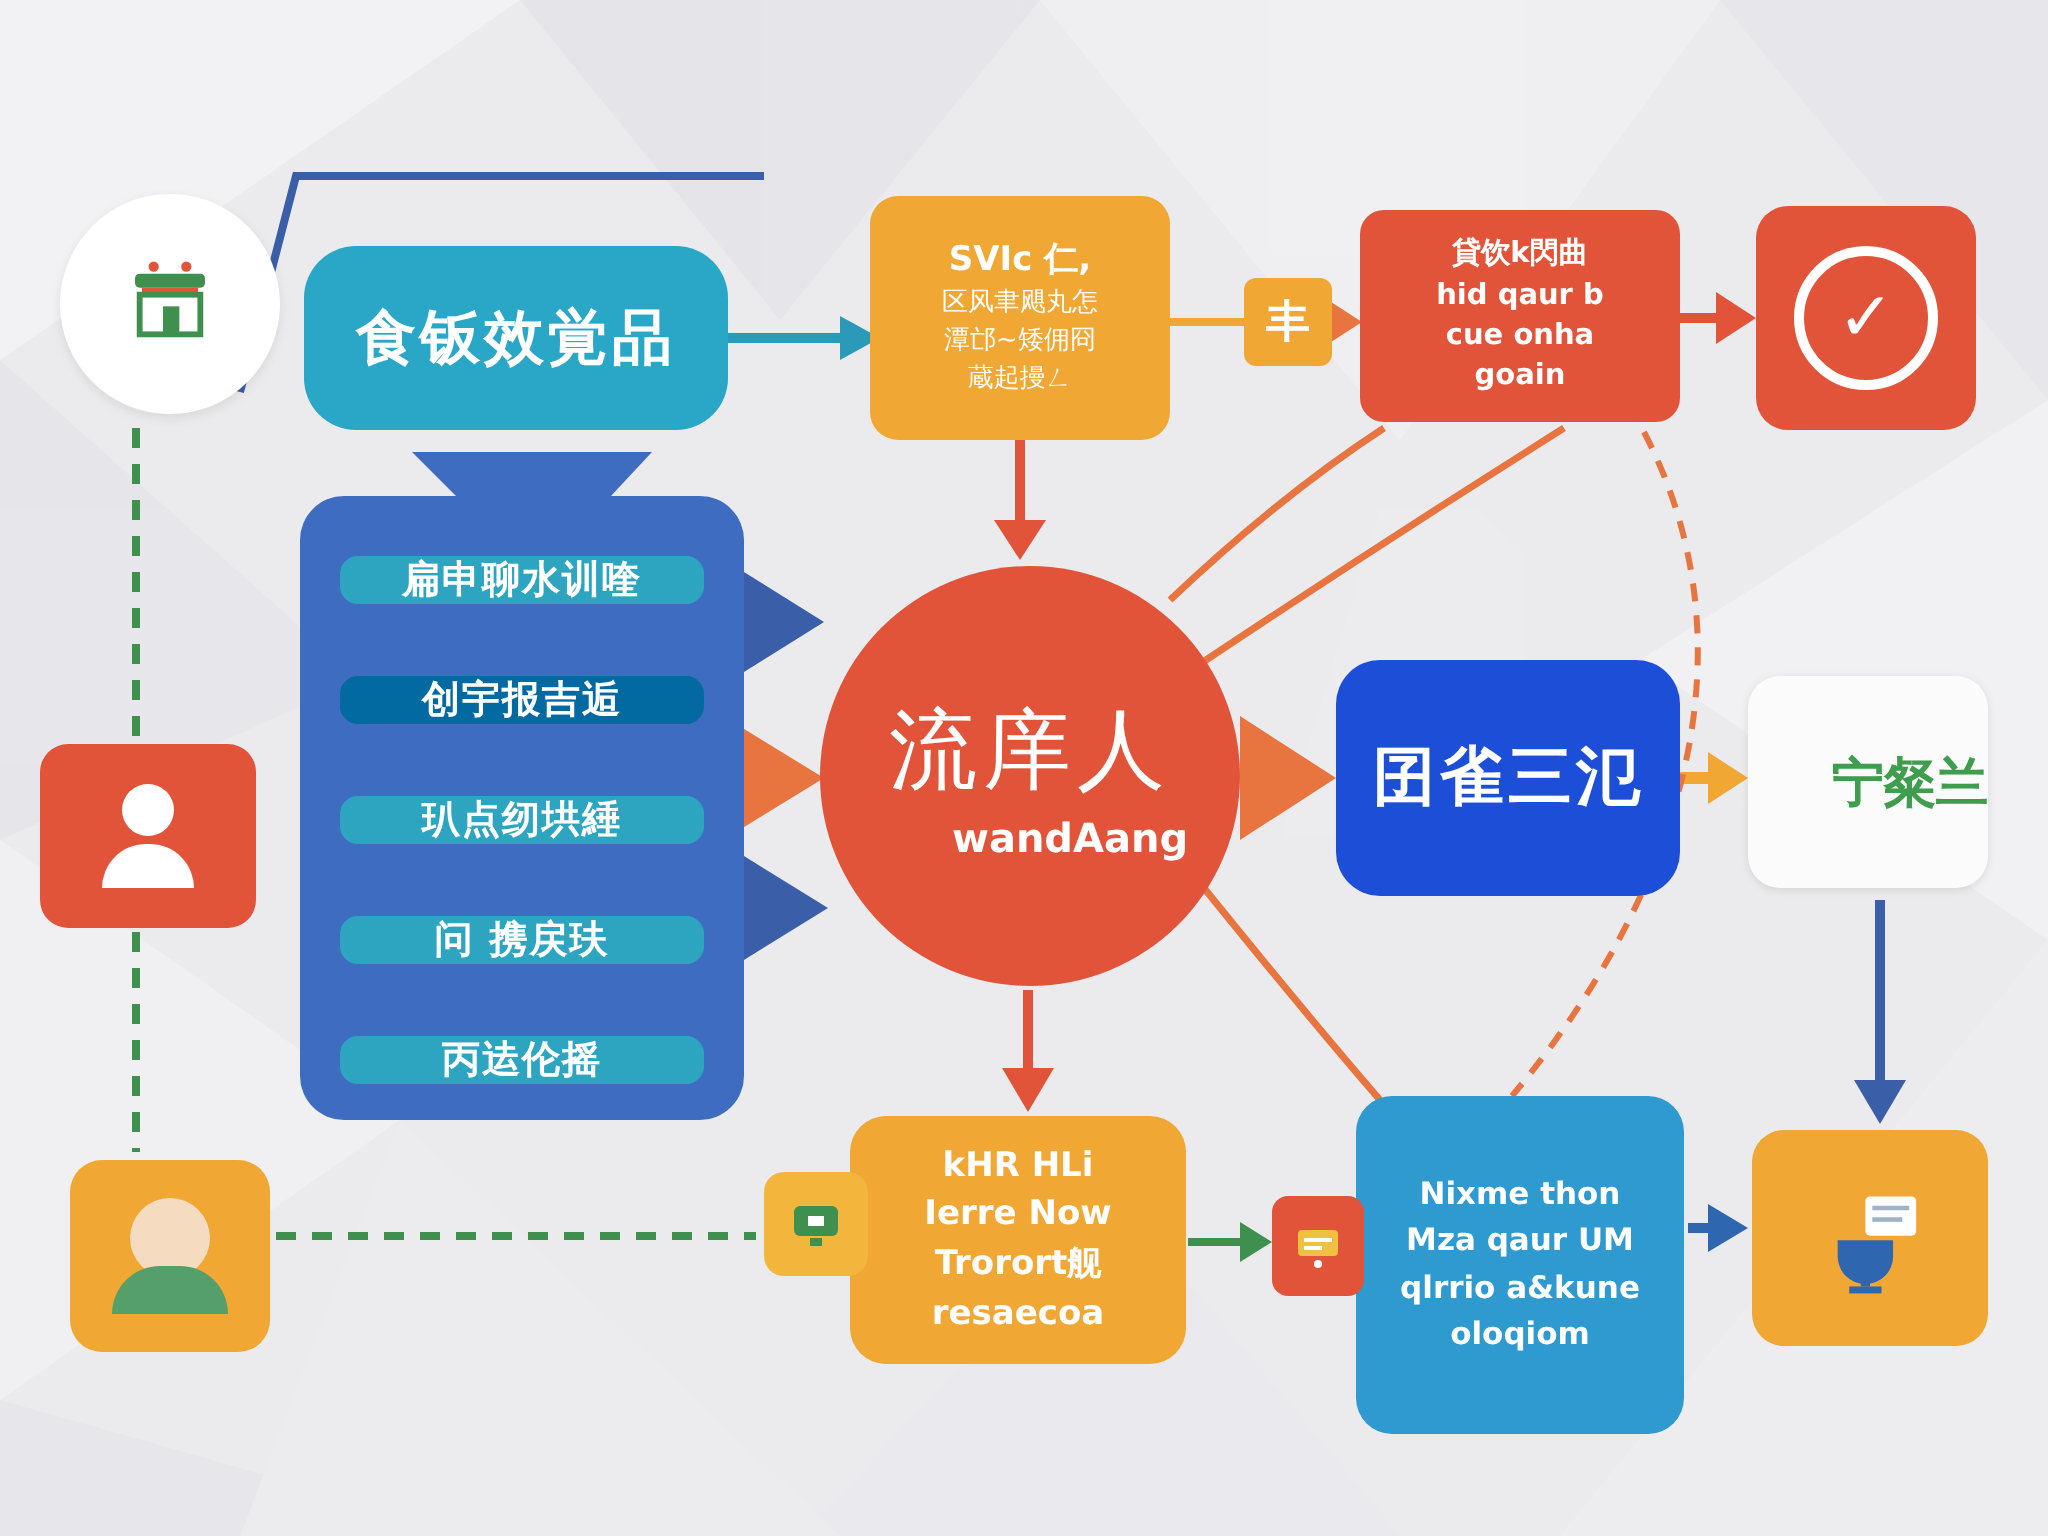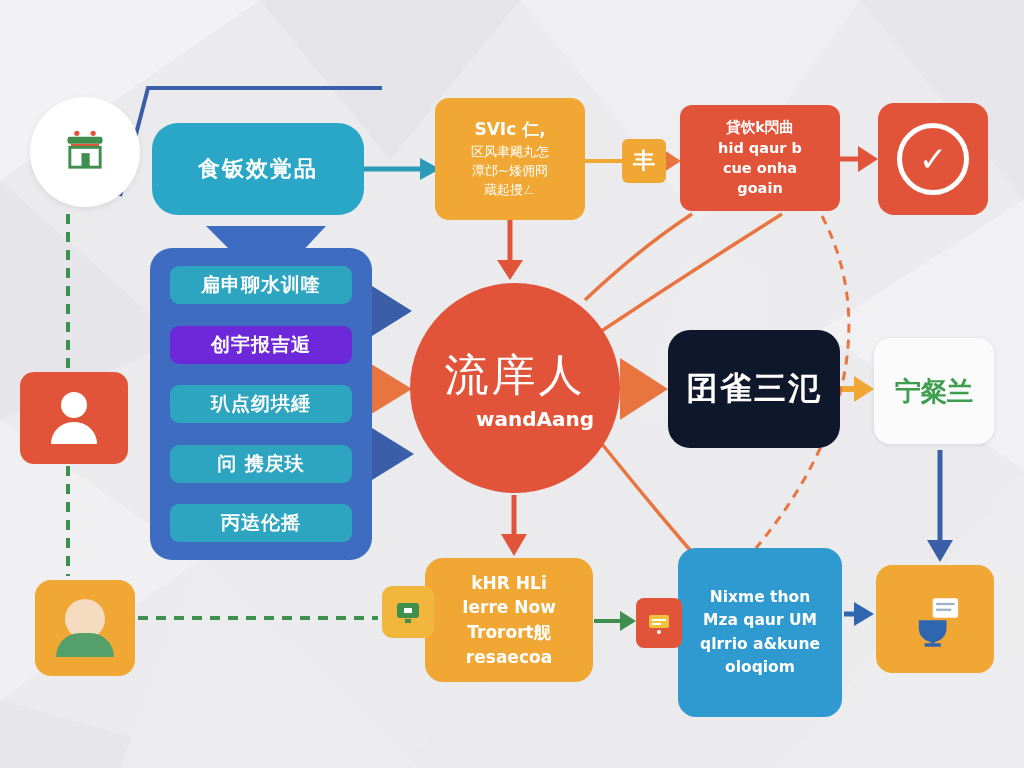--- a/index.html
+++ b/index.html
@@ -2,41 +2,41 @@
 <html><head>
 <meta charset="utf-8">
 <style>
   html,body{margin:0;padding:0;background:#e9e9ec;font-family:"DejaVu Sans","Liberation Sans",sans-serif;}
   .stage{position:relative;width:1024px;height:768px;overflow:hidden;background:#ebebee;}
   .layer{position:absolute;left:0;top:0;}
   .node{position:absolute;display:flex;align-items:center;justify-content:center;color:#fff;text-align:center;z-index:2;box-sizing:border-box;}
   .col{flex-direction:column;}
   
   .white-circle{left:30px;top:97px;width:110px;height:110px;border-radius:50%;background:#ffffff;box-shadow:0 2px 6px rgba(0,0,0,.08);}
-  .teal-box{left:152px;top:123px;width:212px;height:92px;border-radius:26px;background:#2aa6c7;font-size:22px;font-weight:bold;letter-spacing:2px;}
+  .teal-box{left:152px;top:123px;width:212px;height:92px;border-radius:26px;background:#2aa6c7;font-size:30px;font-weight:bold;letter-spacing:2px;}
   .svic-box{left:435px;top:98px;width:150px;height:122px;border-radius:14px;background:#f0a733;padding:8px 6px;}
   .svic-box .l0{font-size:17px;font-weight:bold;margin-bottom:2px;}
   .svic-box .ln{font-size:13px;font-weight:normal;line-height:1.45;}
   .connector-badge{left:622px;top:139px;width:44px;height:44px;border-radius:6px;background:#f0a733;font-size:22px;font-weight:bold;z-index:3;}
   .red-top-box{left:680px;top:105px;width:160px;height:106px;border-radius:12px;background:#e2543a;padding:6px;}
   .red-top-box .ln{font-size:14.5px;font-weight:bold;line-height:1.4;}
   .check-box{left:878px;top:103px;width:110px;height:112px;border-radius:16px;background:#e2543a;}
   .check-ring{width:62px;height:62px;border:5px solid #ffffff;border-radius:50%;display:flex;align-items:center;justify-content:center;font-size:34px;font-weight:bold;color:#ffffff;}
   
   .person-box{left:20px;top:372px;width:108px;height:92px;border-radius:14px;background:#e2543a;}
   .person-head{width:26px;height:26px;border-radius:50%;background:#fff;margin:0 auto 4px;}
   .person-body{width:46px;height:22px;background:#fff;border-radius:23px 23px 0 0;}
   .blue-panel{left:150px;top:248px;width:222px;height:312px;border-radius:22px;background:#3e6cc0;padding:18px 20px;display:flex;flex-direction:column;justify-content:space-between;z-index:2;position:absolute;box-sizing:border-box;}
-  .pill{height:38px;border-radius:9px;background:#2ea5c0;color:#fff;display:flex;align-items:center;justify-content:center;font-size:19px;font-weight:600;letter-spacing:1px;}
-  .pill.green{background:#6d28d9;}
+  .pill{height:24px;border-radius:9px;background:#2ea5c0;color:#fff;display:flex;align-items:center;justify-content:center;font-size:19px;font-weight:600;letter-spacing:1px;margin-top:12px;}
+  .pill.green{background:#0369a1;}
   .center-circle{left:410px;top:283px;width:210px;height:210px;border-radius:50%;background:#e2543a;}
   .center-circle .t{font-size:44px;font-weight:normal;letter-spacing:3px;}
   .center-circle .s{font-size:20px;font-weight:bold;margin-top:2px;margin-left:40px;}
-  .yellow-right-box{left:668px;top:330px;width:172px;height:118px;border-radius:22px;background:#0f172a;font-size:32px;font-weight:bold;letter-spacing:2px;}
-  .white-right-box{left:874px;top:338px;width:120px;height:106px;border-radius:16px;background:#fbfbfc;color:#3f9d4e;font-size:26px;font-weight:bold;box-shadow:0 1px 4px rgba(0,0,0,.10);}
+  .yellow-right-box{left:668px;top:330px;width:172px;height:118px;border-radius:22px;background:#1d4ed8;font-size:32px;font-weight:bold;letter-spacing:2px;}
+  .white-right-box{left:874px;top:338px;width:120px;height:106px;border-radius:16px;background:#fbfbfc;color:#3f9d4e;font-size:26px;font-weight:bold;box-shadow:0 1px 4px rgba(0,0,0,.10);justify-content:flex-end;}
   
   .award-box{left:876px;top:565px;width:118px;height:108px;border-radius:16px;background:#f0a733;}
   .blue-bottom-box{left:678px;top:548px;width:164px;height:169px;border-radius:18px;background:#2f9ad0;padding:8px;}
   .blue-bottom-box .ln{font-size:15.5px;font-weight:bold;line-height:1.5;}
   .yellow-bottom-box{left:425px;top:558px;width:168px;height:124px;border-radius:18px;background:#f0a733;padding:8px;}
   .yellow-bottom-box .ln{font-size:17px;font-weight:bold;line-height:1.45;}
   .small-icon-box{left:382px;top:586px;width:52px;height:52px;border-radius:10px;background:#f2b63c;}
   .small-red-box{left:636px;top:598px;width:46px;height:50px;border-radius:8px;background:#e2543a;z-index:3;}
   .baby-box{left:35px;top:580px;width:100px;height:96px;border-radius:16px;background:#f0a733;}
   .baby-head{width:40px;height:40px;border-radius:50%;background:#f5dcc0;margin:0 auto;}

